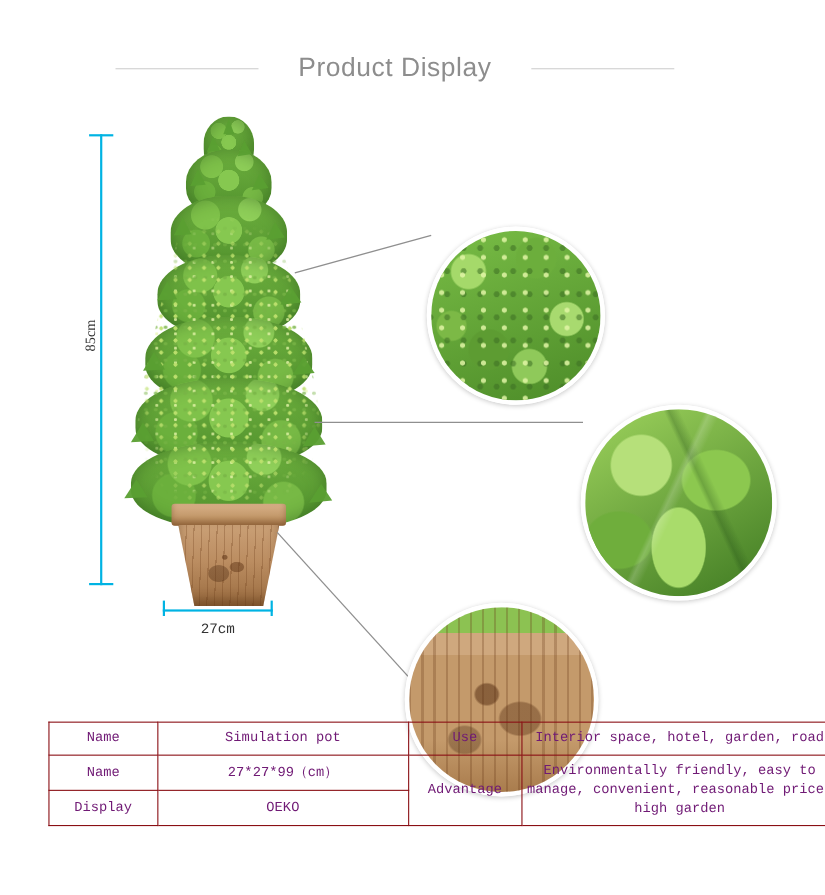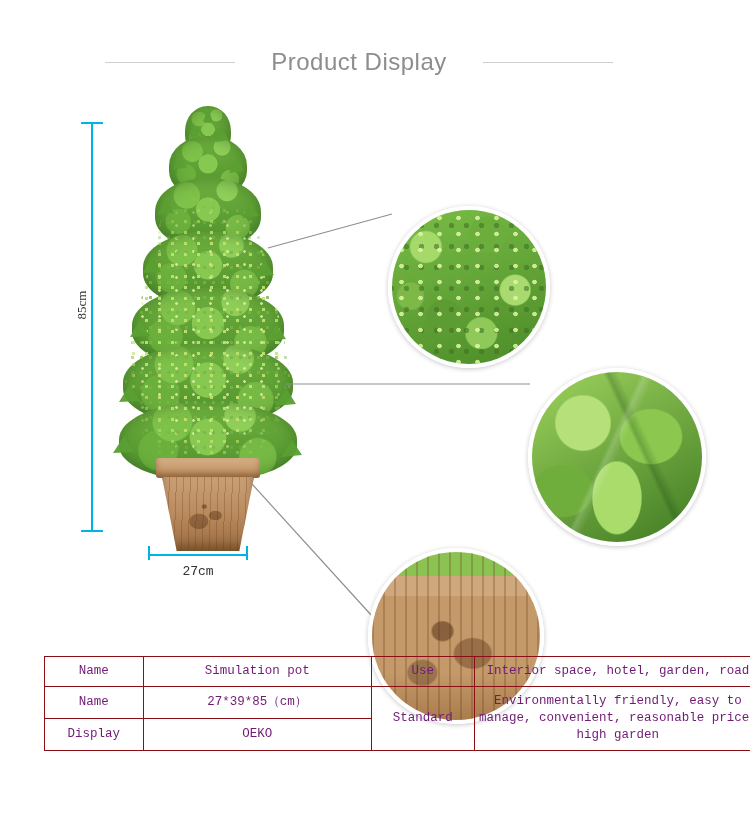--- a/index.html
+++ b/index.html
@@ -397,22 +397,22 @@
 <table class="spec-table">
   <tbody>
     <tr>
       <td class="k">Name</td>
       <td class="v1">Simulation pot</td>
       <td class="k2">Use</td>
       <td class="v2">Interior space, hotel, garden, road</td>
     </tr>
     <tr>
       <td class="k">Name</td>
-      <td class="v1">27*39*85（cm）</td>
-      <td class="k2" rowspan="2">Standard</td>
+      <td class="v1">27*27*99（cm）</td>
+      <td class="k2" rowspan="2">Advantage</td>
       <td class="v2" rowspan="2">Environmentally friendly, easy to manage, convenient, reasonable price, high garden</td>
     </tr>
     <tr>
       <td class="k">Display</td>
       <td class="v1">OEKO</td>
     </tr>
   </tbody>
 </table>
 
 </body></html>

